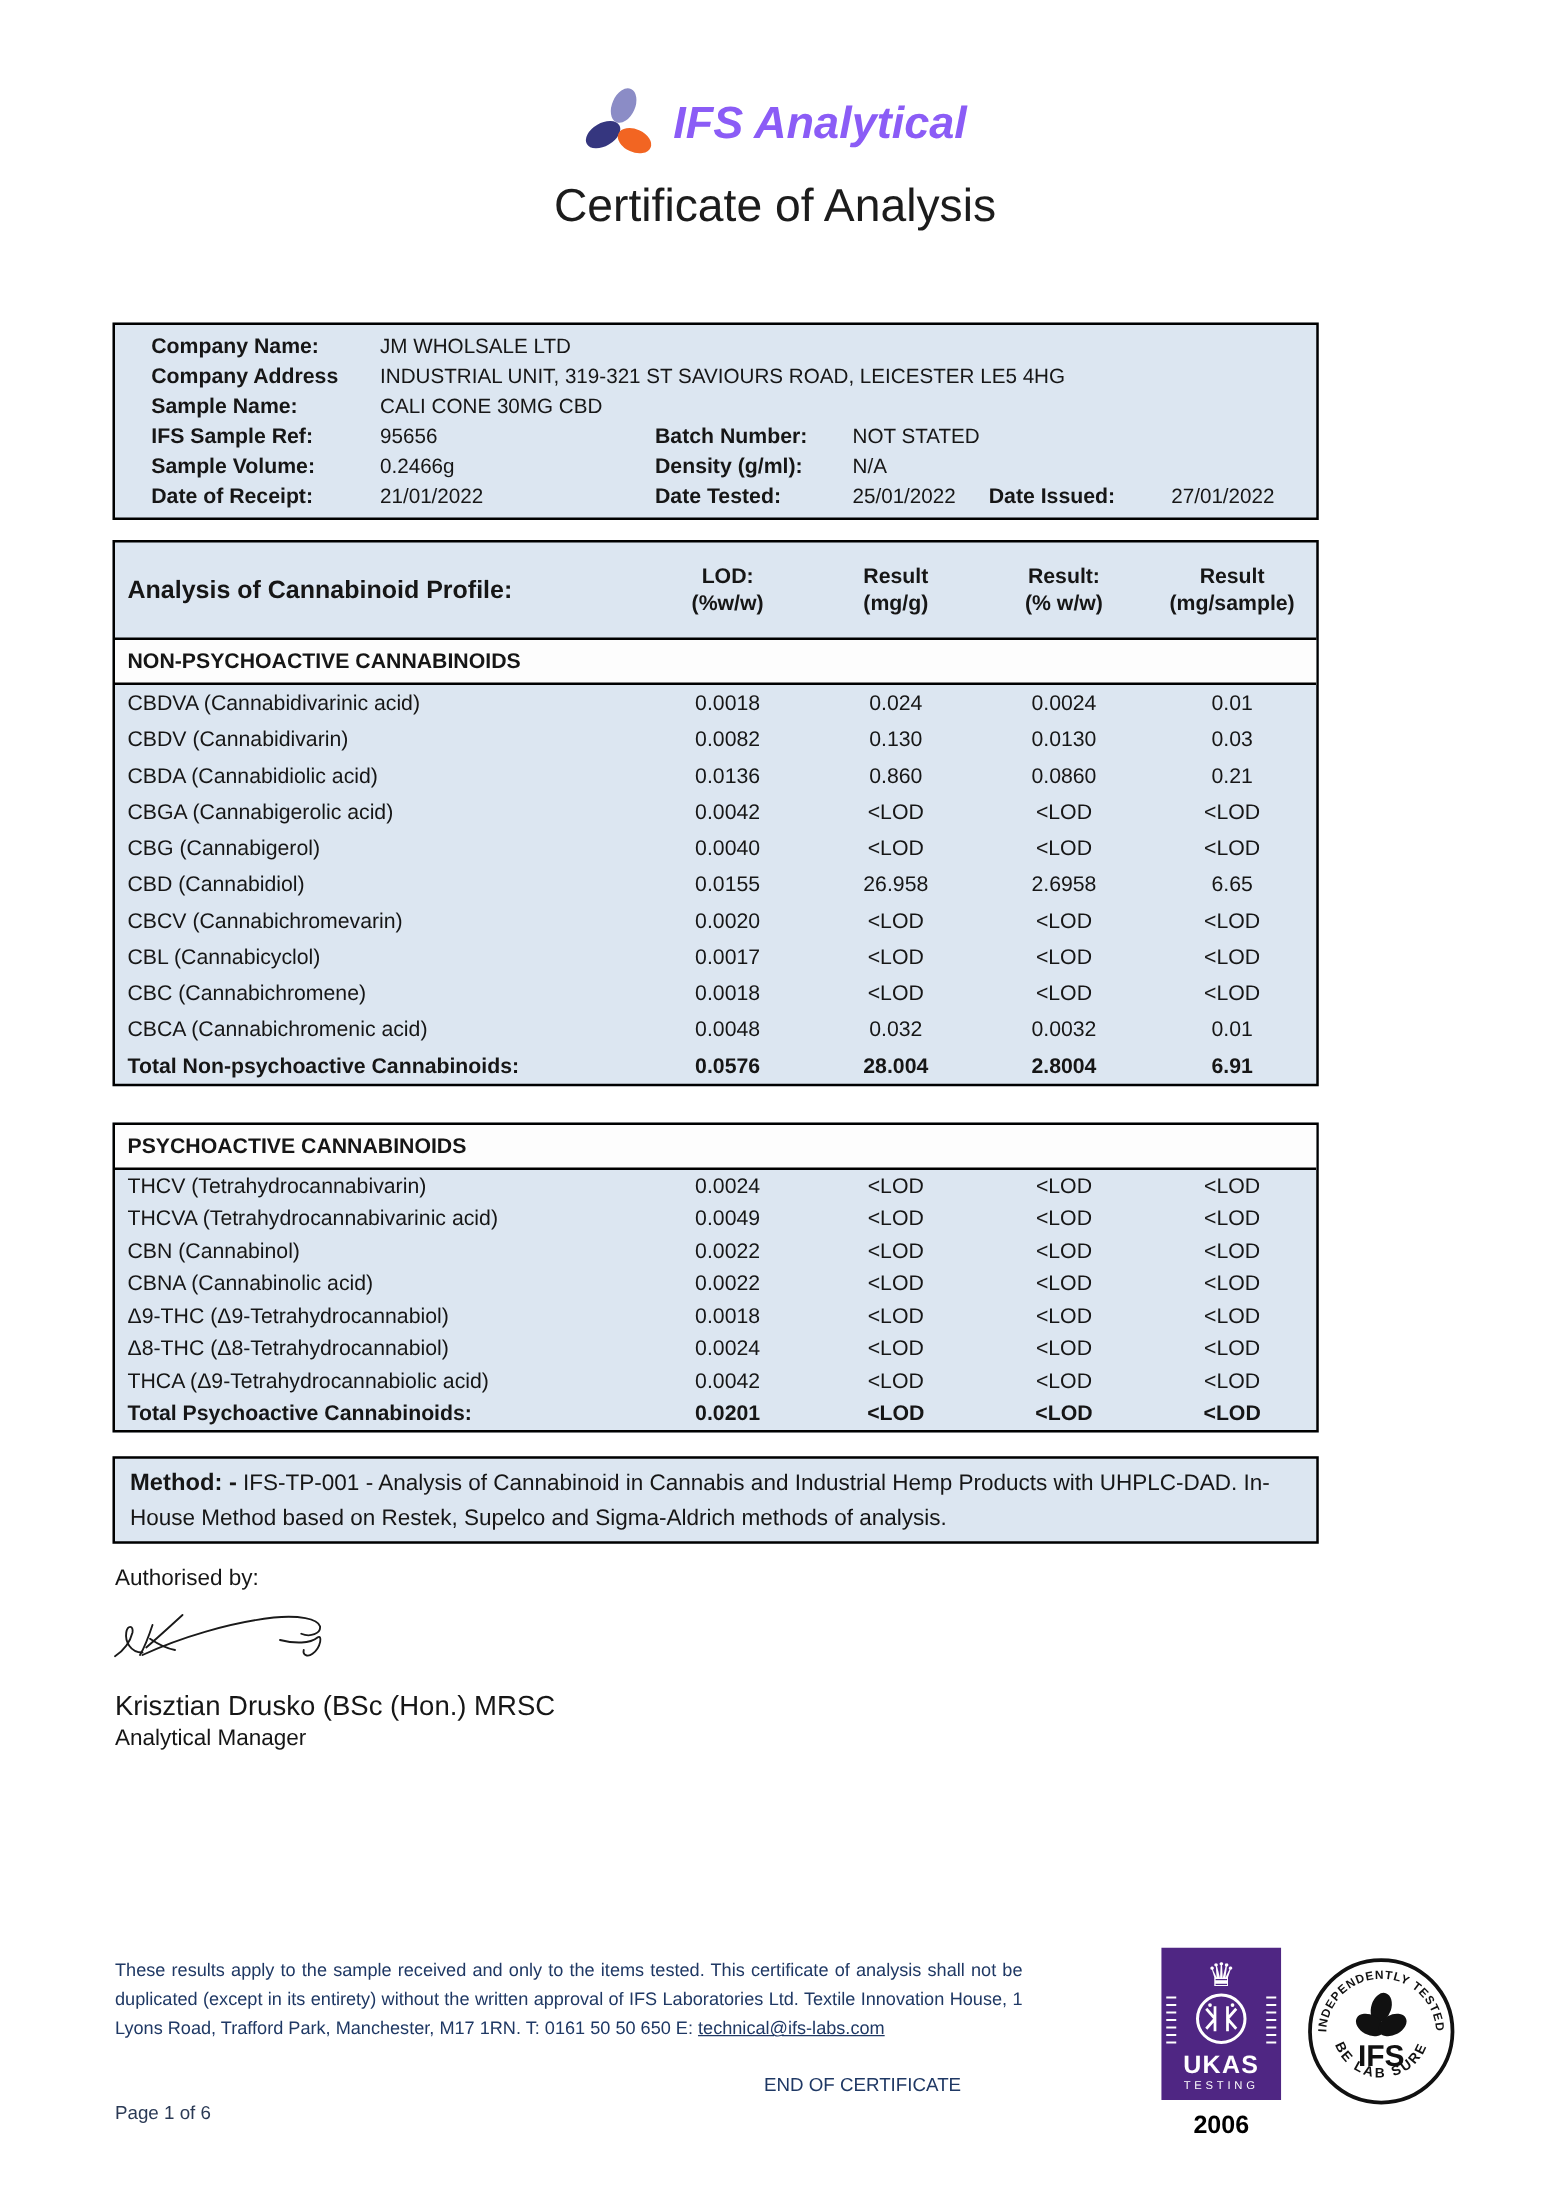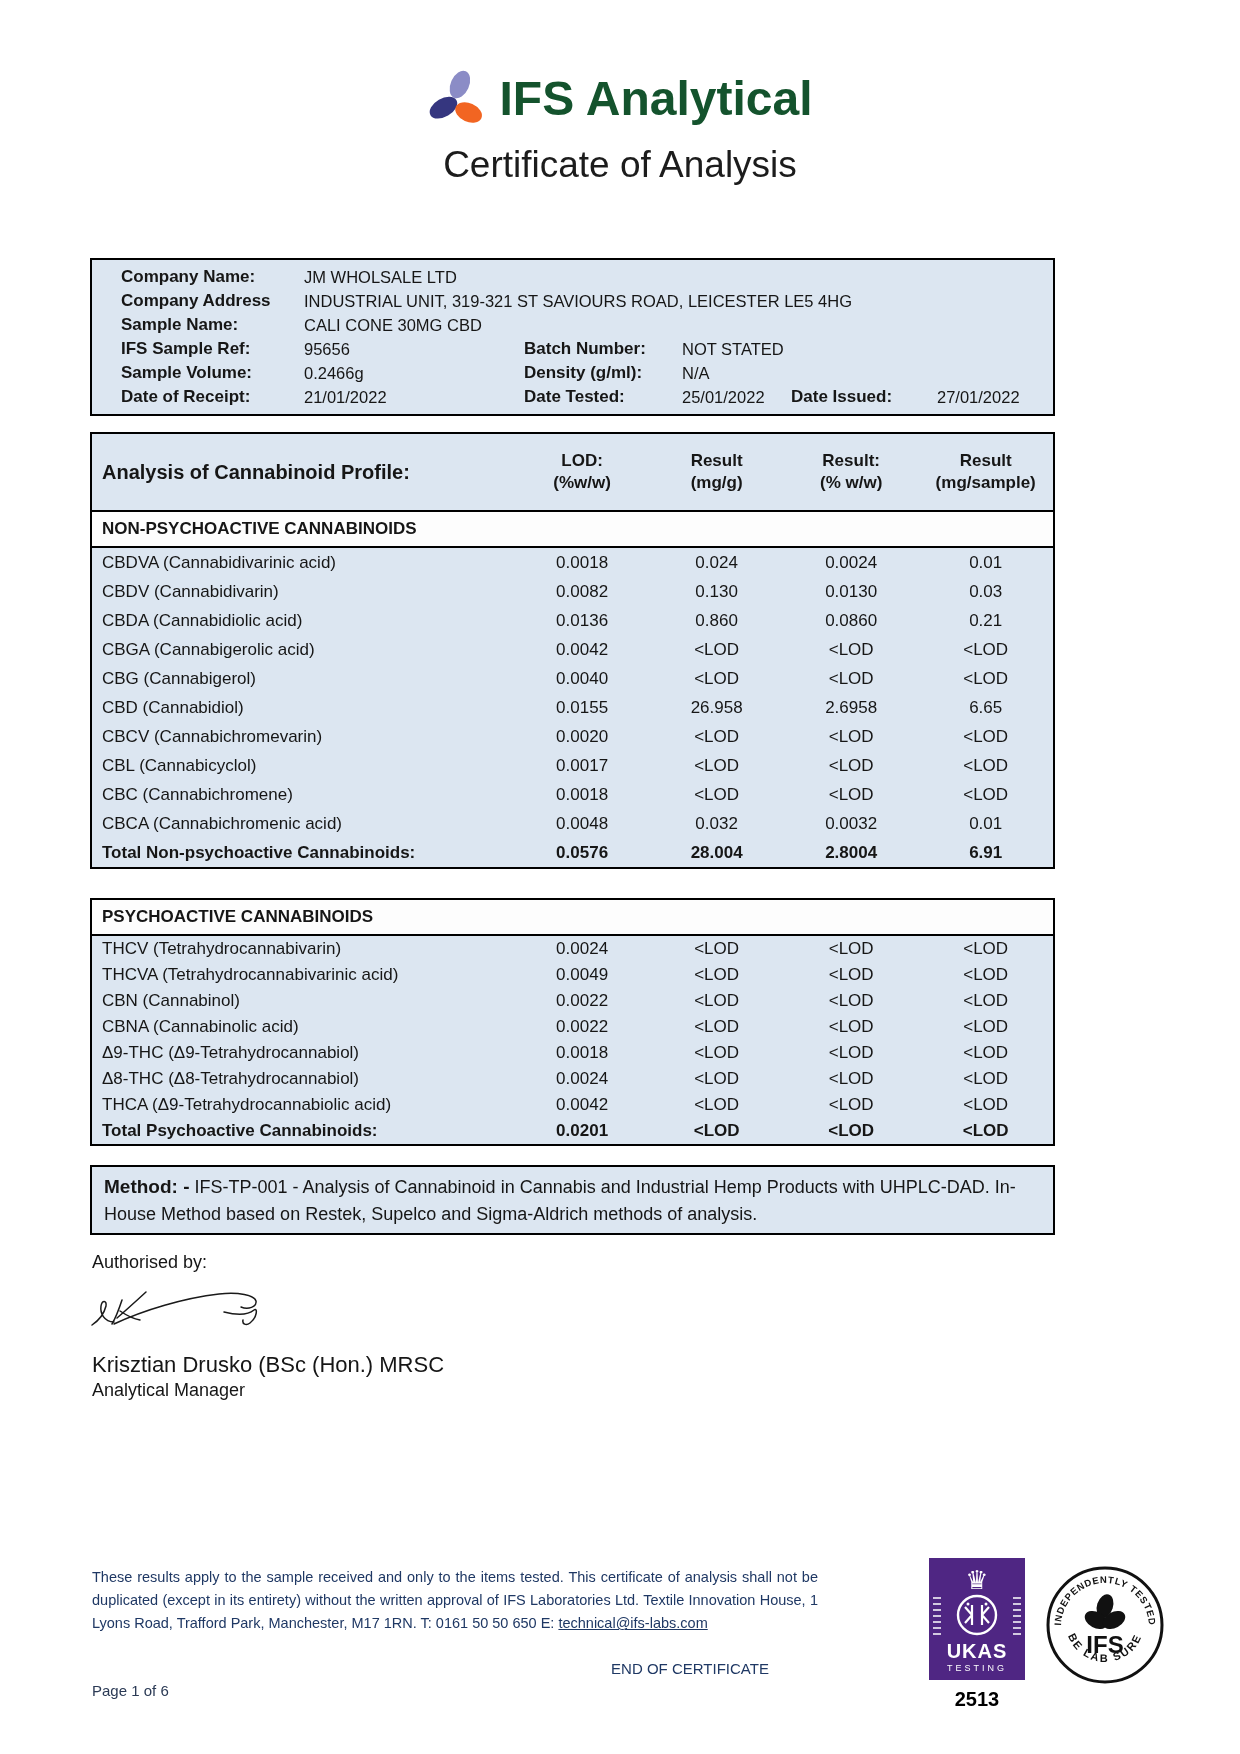--- a/index.html
+++ b/index.html
@@ -2,21 +2,21 @@
 <html><head>
 <meta charset="utf-8">
 <style>
   html,body{margin:0;padding:0;background:#fff;}
   .page{position:relative;width:1240px;height:1754px;background:#ffffff;
         font-family:"Liberation Sans", sans-serif;color:#161616;overflow:hidden;}
 
   
   .header{position:absolute;top:66px;left:0;width:100%;text-align:center;}
   .brand-row{display:flex;justify-content:center;align-items:center;gap:14px;}
-  .brand-text{font-size:48px;font-weight:bold;color:#14532d;letter-spacing:0;}
+  .brand-text{font-size:36px;font-weight:bold;color:#8b5cf6;letter-spacing:0;font-style:italic;}
   .doc-title{margin-top:14px;font-size:37px;font-weight:400;color:#1c1c1c;}
 
   
   .info-box{position:absolute;left:90px;top:258px;width:965px;box-sizing:border-box;
             border:2px solid #000;background:#dce6f1;padding:5px 0 5px 12px;}
   .info-row{display:grid;grid-template-columns:183px 220px 158px 109px 146px 1fr;
             align-items:center;height:24px;font-size:17px;margin-left:17px;}
   .info-row .lab{font-weight:bold;}
   .info-row .val{font-size:16.5px;}
   .span-rest{grid-column:2 / -1;}
@@ -319,21 +319,21 @@
       </g>
       <circle cx="39" cy="46" r="1.5" fill="#ffffff"></circle>
       <circle cx="57" cy="46" r="1.5" fill="#ffffff"></circle>
       <g stroke="#ffffff" stroke-width="1.6">
         <path d="M4,40 h8 M4,46 h8 M4,52 h8 M4,58 h8 M4,64 h8 M4,70 h8 M4,76 h8"></path>
         <path d="M84,40 h8 M84,46 h8 M84,52 h8 M84,58 h8 M84,64 h8 M84,70 h8 M84,76 h8"></path>
       </g>
       <text x="48" y="100" font-size="20" font-weight="bold" fill="#ffffff" text-anchor="middle" letter-spacing="1">UKAS</text>
       <text x="48" y="113" font-size="9" fill="#ffffff" text-anchor="middle" letter-spacing="3">TESTING</text>
     </svg>
-    <div class="ukas-number">2513</div>
+    <div class="ukas-number">2006</div>
   </div>
 
   <div class="stamp-wrap">
     <svg width="122" height="122" viewBox="0 0 122 122">
       <circle cx="61" cy="61" r="57" fill="#ffffff" stroke="#111111" stroke-width="3"></circle>
       <defs>
         <path id="arcTop" d="M 17,63 A 44,44 0 0 1 105,63" fill="none"></path>
         <path id="arcBot" d="M 22,59 A 39,39 0 0 0 100,59" fill="none"></path>
       </defs>
       <text font-size="9.5" font-weight="bold" fill="#111111" letter-spacing="0.8">

